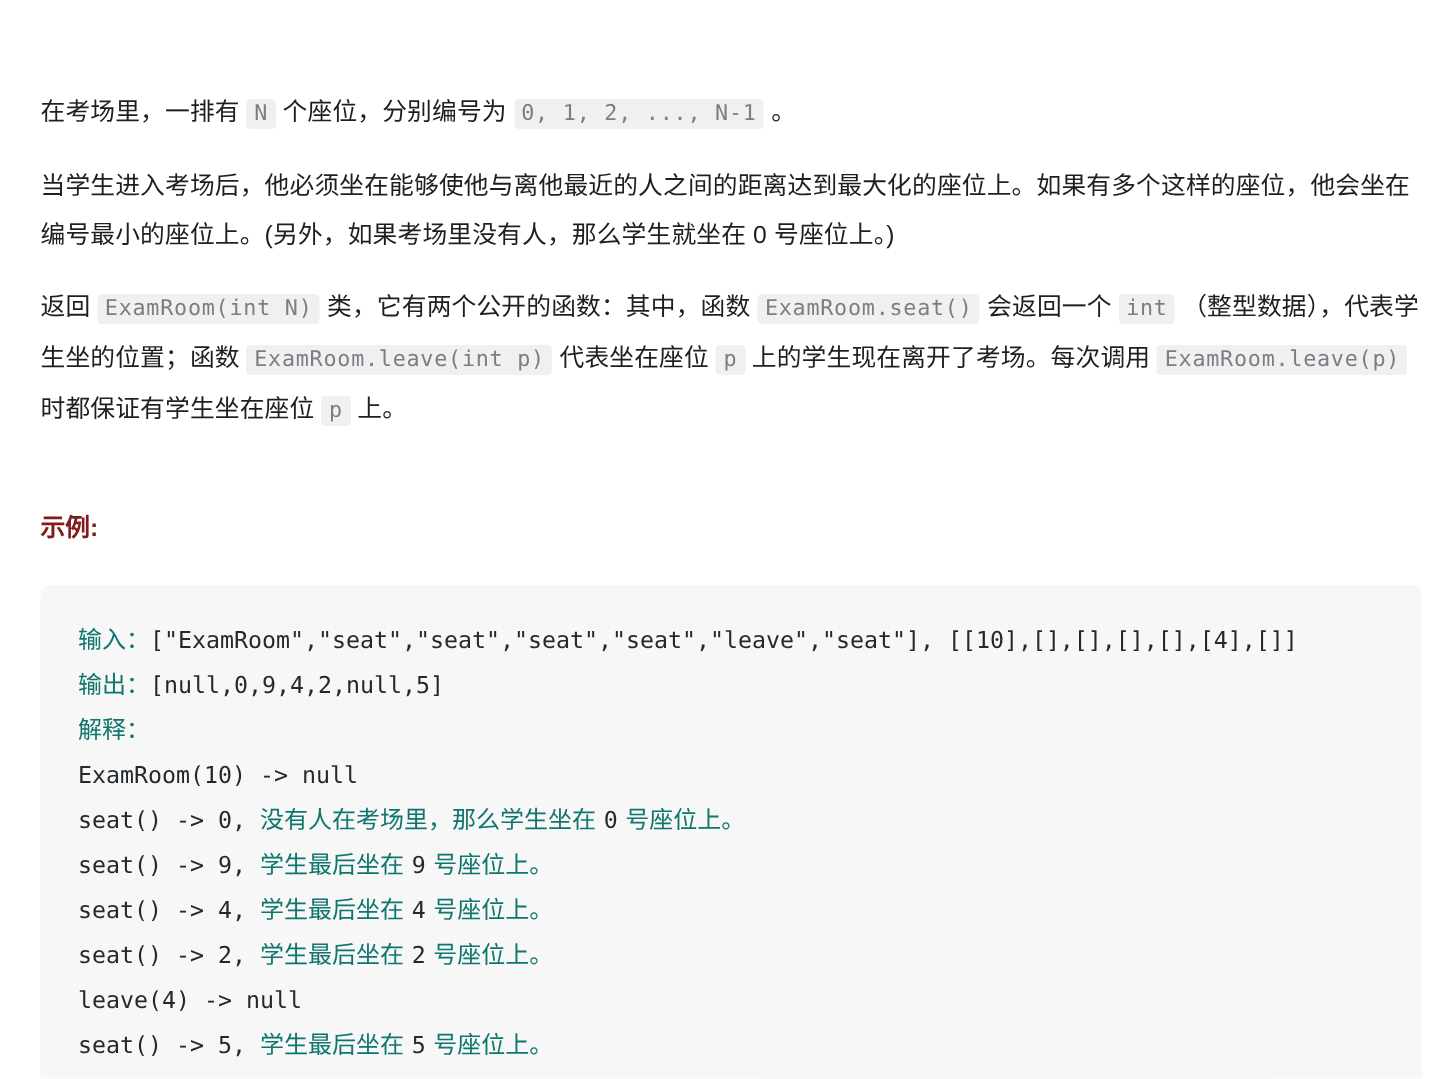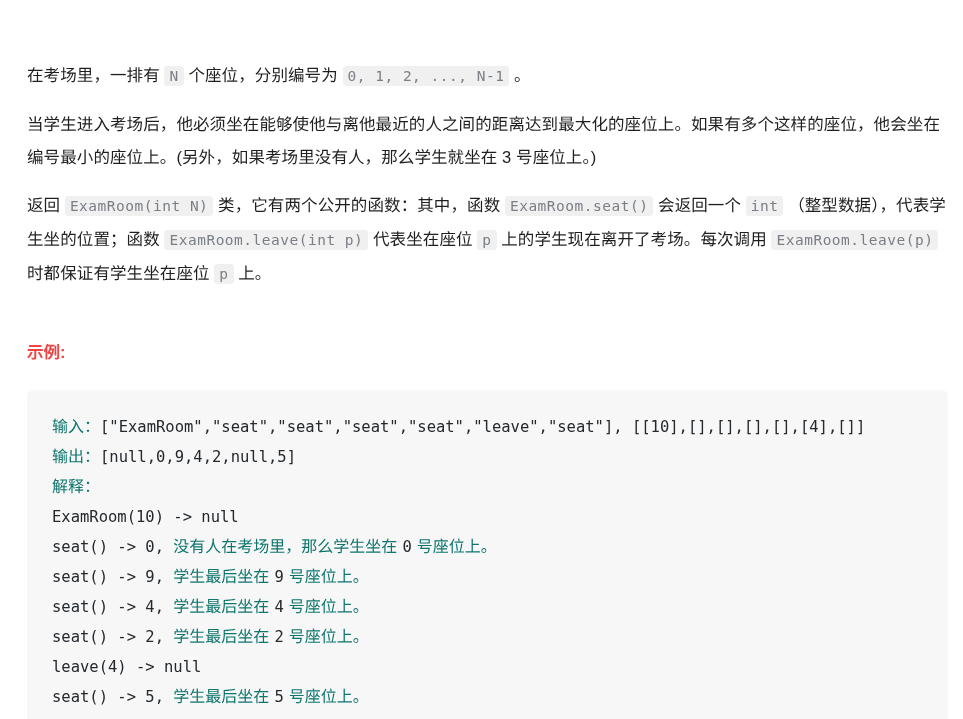--- a/index.html
+++ b/index.html
@@ -41,21 +41,21 @@
     color: #7a7f85;
     padding: 2px 5px;
     border-radius: 3px;
     letter-spacing: 0.5px;
     white-space: pre;
   }
 
   h3.section-title {
     font-size: 16.5px;
     font-weight: bold;
-    color: #ef4444;
+    color: #7f1d1d;
     margin: 49px 0 0 0;
     line-height: 24px;
   }
 
   pre.codeblock {
     margin: 26px 0 0 0;
     background: #f7f7f7;
     border-radius: 6px;
     padding: 22px 24px 22px 25px;
     box-sizing: border-box;
@@ -75,21 +75,21 @@
   }
   pre.codeblock .ln { display: block; }
 </style>
 </head>
 <body>
 
 <div class="page">
 
   <div id="paragraph-list">
       <p class="para"><span>在考场里，一排有 </span><code class="inline">N</code><span> 个座位，分别编号为 </span><code class="inline">0, 1, 2, ..., N-1</code><span> 。</span></p>
-      <p class="para"><span>当学生进入考场后，他必须坐在能够使他与离他最近的人之间的距离达到最大化的座位上。如果有多个这样的座位，他会坐在编号最小的座位上。(另外，如果考场里没有人，那么学生就坐在 3 号座位上。)</span></p>
+      <p class="para"><span>当学生进入考场后，他必须坐在能够使他与离他最近的人之间的距离达到最大化的座位上。如果有多个这样的座位，他会坐在编号最小的座位上。(另外，如果考场里没有人，那么学生就坐在 0 号座位上。)</span></p>
       <p class="para"><span>返回 </span><code class="inline">ExamRoom(int N)</code><span> 类，它有两个公开的函数：其中，函数 </span><code class="inline">ExamRoom.seat()</code><span> 会返回一个 </span><code class="inline">int</code><span> （整型数据），代表学生坐的位置；函数 </span><code class="inline">ExamRoom.leave(int p)</code><span> 代表坐在座位 </span><code class="inline">p</code><span> 上的学生现在离开了考场。每次调用 </span><code class="inline">ExamRoom.leave(p)</code><span> 时都保证有学生坐在座位 </span><code class="inline">p</code><span> 上。</span></p>
     </div>
 
   <h3 class="section-title">示例:</h3>
 
   <pre class="codeblock" id="example-code-block"><span class="ln"><span class="cjk">输入：</span><span class="mono">["ExamRoom","seat","seat","seat","seat","leave","seat"], [[10],[],[],[],[],[4],[]]</span></span><span class="ln"><span class="cjk">输出：</span><span class="mono">[null,0,9,4,2,null,5]</span></span><span class="ln"><span class="cjk">解释：</span></span><span class="ln"><span class="mono">ExamRoom(10) -&gt; null</span></span><span class="ln"><span class="mono">seat() -&gt; 0, </span><span class="cjk">没有人在考场里，那么学生坐在 </span><span class="mono">0</span><span class="cjk"> 号座位上。</span></span><span class="ln"><span class="mono">seat() -&gt; 9, </span><span class="cjk">学生最后坐在 </span><span class="mono">9</span><span class="cjk"> 号座位上。</span></span><span class="ln"><span class="mono">seat() -&gt; 4, </span><span class="cjk">学生最后坐在 </span><span class="mono">4</span><span class="cjk"> 号座位上。</span></span><span class="ln"><span class="mono">seat() -&gt; 2, </span><span class="cjk">学生最后坐在 </span><span class="mono">2</span><span class="cjk"> 号座位上。</span></span><span class="ln"><span class="mono">leave(4) -&gt; null</span></span><span class="ln"><span class="mono">seat() -&gt; 5, </span><span class="cjk">学生最后坐在 </span><span class="mono">5</span><span class="cjk"> 号座位上。</span></span></pre>
 
 </div>
 
 </body></html>

